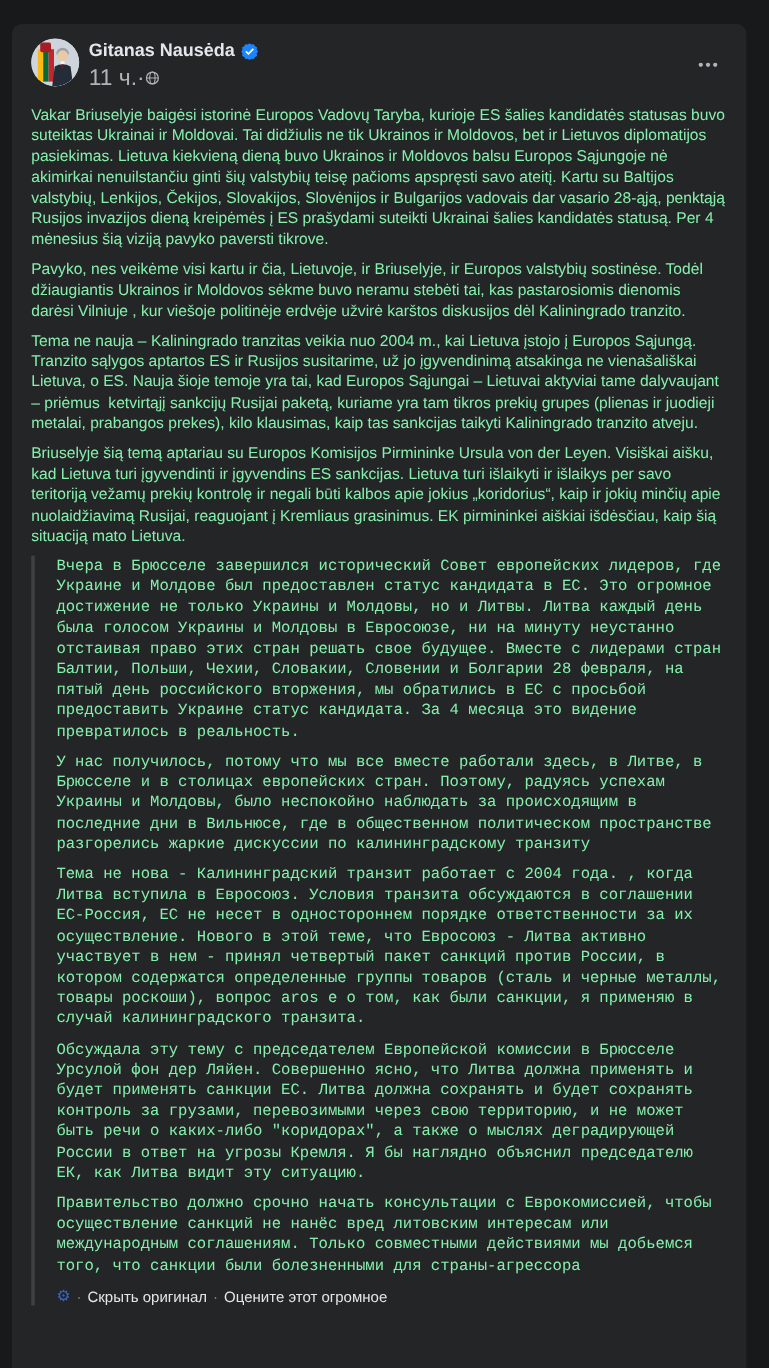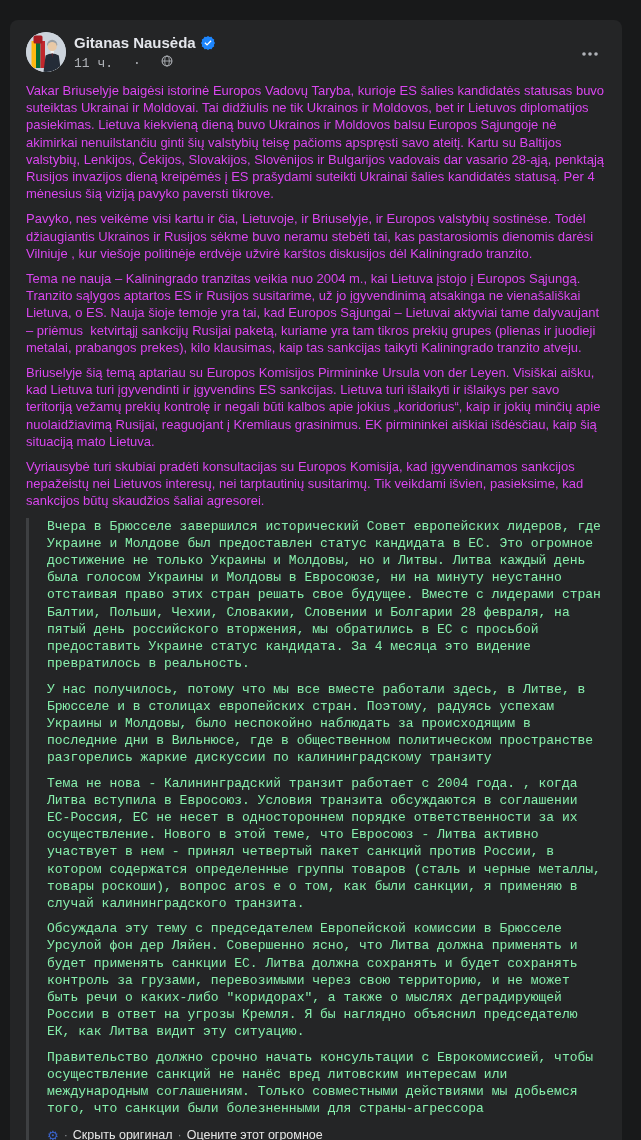--- a/index.html
+++ b/index.html
@@ -49,39 +49,38 @@
     color: #e4e6eb;
     font-size: 15px;
     font-weight: 700;
     line-height: 19px;
     cursor: pointer;
   }
   .badge { display: inline-flex; align-items: center; }
   .sub-line {
     display: flex;
     align-items: center;
-    gap: 20px;
+    gap: 0;
     color: #b0b3b8;
-    font-size: 13px;
+    font-size: 19px;
     margin-top: 3px;
-    font-family: Liberation Mono, monospace;
   }
   .sub-line .ts { cursor: pointer; }
   .more-btn {
     margin-left: auto;
     color: #b0b3b8;
     padding: 6px 6px;
     border-radius: 50%;
     cursor: pointer;
     display: flex;
     align-items: center;
     margin-top: 6px;
   }
   .body-text p {
-    color: #d946ef;
+    color: #86efac;
     font-size: 13px;
     line-height: 17.2px;
     margin: 0 0 8px 0;
     white-space: pre-wrap;
   }
   .translation {
     margin-top: 6px;
     border-left: 3px solid #3e4042;
     padding-left: 18px;
   }
@@ -167,24 +166,23 @@
       <svg width="20" height="20" viewBox="0 0 20 20">
         <circle cx="4" cy="10" r="1.8" fill="#b0b3b8"></circle>
         <circle cx="10" cy="10" r="1.8" fill="#b0b3b8"></circle>
         <circle cx="16" cy="10" r="1.8" fill="#b0b3b8"></circle>
       </svg>
     </div>
   </div>
 
   <div class="body-text">
     <p>Vakar Briuselyje baigėsi istorinė Europos Vadovų Taryba, kurioje ES šalies kandidatės statusas buvo suteiktas Ukrainai ir Moldovai. Tai didžiulis ne tik Ukrainos ir Moldovos, bet ir Lietuvos diplomatijos pasiekimas. Lietuva kiekvieną dieną buvo Ukrainos ir Moldovos balsu Europos Sąjungoje nė akimirkai nenuilstančiu ginti šių valstybių teisę pačioms apspręsti savo ateitį. Kartu su Baltijos valstybių, Lenkijos, Čekijos, Slovakijos, Slovėnijos ir Bulgarijos vadovais dar vasario 28-ąją, penktąją Rusijos invazijos dieną kreipėmės į ES prašydami suteikti Ukrainai šalies kandidatės statusą. Per 4 mėnesius šią viziją pavyko paversti tikrove.</p>
-    <p>Pavyko, nes veikėme visi kartu ir čia, Lietuvoje, ir Briuselyje, ir Europos valstybių sostinėse. Todėl džiaugiantis Ukrainos ir Rusijos sėkme buvo neramu stebėti tai, kas pastarosiomis dienomis darėsi Vilniuje , kur viešoje politinėje erdvėje užvirė karštos diskusijos dėl Kaliningrado tranzito.</p>
+    <p>Pavyko, nes veikėme visi kartu ir čia, Lietuvoje, ir Briuselyje, ir Europos valstybių sostinėse. Todėl džiaugiantis Ukrainos ir Moldovos sėkme buvo neramu stebėti tai, kas pastarosiomis dienomis darėsi Vilniuje , kur viešoje politinėje erdvėje užvirė karštos diskusijos dėl Kaliningrado tranzito.</p>
     <p>Tema ne nauja – Kaliningrado tranzitas veikia nuo 2004 m., kai Lietuva įstojo į Europos Sąjungą. Tranzito sąlygos aptartos ES ir Rusijos susitarime, už jo įgyvendinimą atsakinga ne vienašališkai Lietuva, o ES. Nauja šioje temoje yra tai, kad Europos Sąjungai – Lietuvai aktyviai tame dalyvaujant – priėmus  ketvirtąjį sankcijų Rusijai paketą, kuriame yra tam tikros prekių grupes (plienas ir juodieji metalai, prabangos prekes), kilo klausimas, kaip tas sankcijas taikyti Kaliningrado tranzito atveju.</p>
     <p>Briuselyje šią temą aptariau su Europos Komisijos Pirmininke Ursula von der Leyen. Visiškai aišku, kad Lietuva turi įgyvendinti ir įgyvendins ES sankcijas. Lietuva turi išlaikyti ir išlaikys per savo teritoriją vežamų prekių kontrolę ir negali būti kalbos apie jokius „koridorius“, kaip ir jokių minčių apie nuolaidžiavimą Rusijai, reaguojant į Kremliaus grasinimus. EK pirmininkei aiškiai išdėsčiau, kaip šią situaciją mato Lietuva.</p>
-    <p>Vyriausybė turi skubiai pradėti konsultacijas su Europos Komisija, kad įgyvendinamos sankcijos nepažeistų nei Lietuvos interesų, nei tarptautinių susitarimų. Tik veikdami išvien, pasieksime, kad sankcijos būtų skaudžios šaliai agresorei.</p>
   </div>
 
   <div class="translation">
     <p>Вчера в Брюсселе завершился исторический Совет европейских лидеров, где Украине и Молдове был предоставлен статус кандидата в ЕС. Это огромное достижение не только Украины и Молдовы, но и Литвы. Литва каждый день была голосом Украины и Молдовы в Евросоюзе, ни на минуту неустанно отстаивая право этих стран решать свое будущее. Вместе с лидерами стран Балтии, Польши, Чехии, Словакии, Словении и Болгарии 28 февраля, на пятый день российского вторжения, мы обратились в ЕС с просьбой предоставить Украине статус кандидата. За 4 месяца это видение превратилось в реальность.</p>
     <p>У нас получилось, потому что мы все вместе работали здесь, в Литве, в Брюсселе и в столицах европейских стран. Поэтому, радуясь успехам Украины и Молдовы, было неспокойно наблюдать за происходящим в последние дни в Вильнюсе, где в общественном политическом пространстве разгорелись жаркие дискуссии по калининградскому транзиту</p>
     <p>Тема не нова - Калининградский транзит работает с 2004 года. , когда Литва вступила в Евросоюз. Условия транзита обсуждаются в соглашении ЕС-Россия, ЕС не несет в одностороннем порядке ответственности за их осуществление. Нового в этой теме, что Евросоюз - Литва активно участвует в нем - принял четвертый пакет санкций против России, в котором содержатся определенные группы товаров (сталь и черные металлы, товары роскоши), вопрос aros e о том, как были санкции, я применяю в случай калининградского транзита.</p>
     <p>Обсуждала эту тему с председателем Европейской комиссии в Брюсселе Урсулой фон дер Ляйен. Совершенно ясно, что Литва должна применять и будет применять санкции ЕС. Литва должна сохранять и будет сохранять контроль за грузами, перевозимыми через свою территорию, и не может быть речи о каких-либо "коридорах", а также о мыслях деградирующей России в ответ на угрозы Кремля. Я бы наглядно объяснил председателю ЕК, как Литва видит эту ситуацию.</p>
     <p>Правительство должно срочно начать консультации с Еврокомиссией, чтобы осуществление санкций не нанёс вред литовским интересам или международным соглашениям. Только совместными действиями мы добьемся того, что санкции были болезненными для страны-агрессора</p>
 
     <div class="trans-footer">

